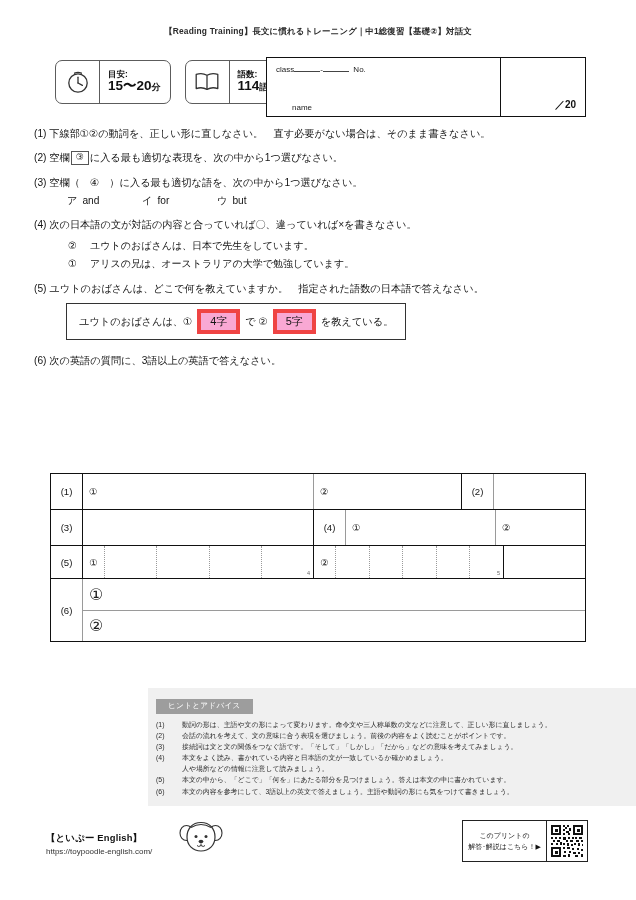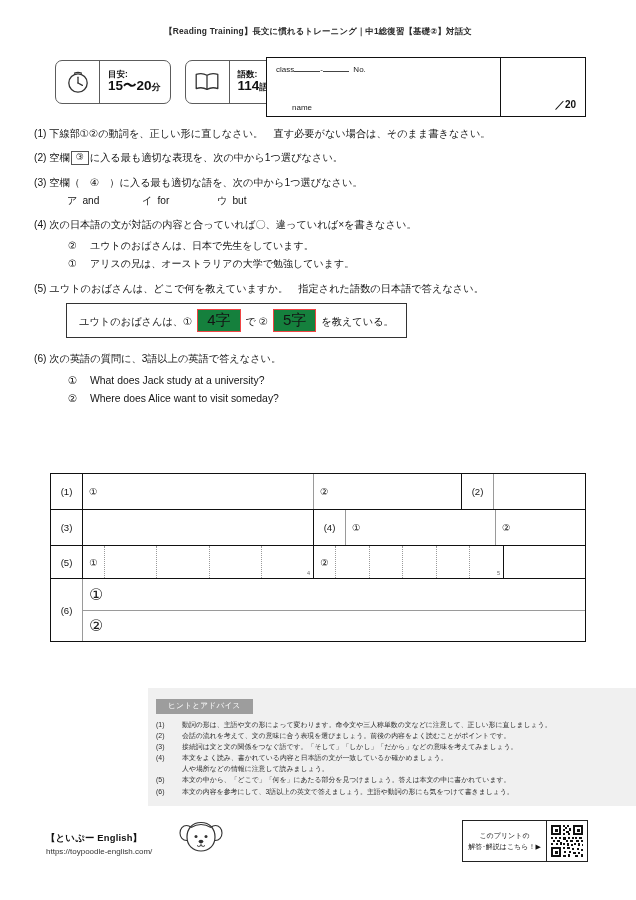--- a/index.html
+++ b/index.html
@@ -66,22 +66,22 @@
   .sub-item { font-size: 10px; line-height: 1.75; color: #141414; }
   .sub-item .num { display: inline-block; width: 22px; }
   .sub-item.en { font-size: 10.4px; }
 
   
   .q5-frame {
     margin: 7px 0 4px 32px; border: 1.3px solid #333; display: inline-block;
     padding: 5px 12px; font-size: 10.2px; color: #141414; white-space: nowrap;
   }
   .cbox {
-    display: inline-block; border: 1px solid #ef4444; padding: 1px 9px;
-    font-size: 15px; margin: 0 5px; background: #15803d;
+    display: inline-block; border: 4px solid #ef4444; padding: 1px 9px;
+    font-size: 11px; margin: 0 5px; background: #f9a8d4;
   }
 
   
   .ans-table {
     position: absolute; left: 50px; top: 473px; width: 536px;
     border: 1.6px solid #111; background: #fff;
   }
   .ar { display: flex; border-bottom: 1.6px solid #111; }
   .ar:last-child { border-bottom: none; }
   .lbl {
@@ -224,24 +224,20 @@
         <span>(5)</span>&nbsp;<span>ユウトのおばさんは、どこで何を教えていますか。　指定された語数の日本語で答えなさい。</span>
       </div>
       <div class="q5-frame">
         <span>ユウトのおばさんは、</span><span>①</span><span class="cbox">4字</span><span>で</span>&nbsp;<span>②</span><span class="cbox">5字</span><span>を教えている。</span>
       </div>
     </div>
 
     <div class="q">
       <div class="q-head">
         <span>(6)</span>&nbsp;<span>次の英語の質問に、3語以上の英語で答えなさい。</span>
-      </div>
-      <div class="sub-items">
-        <div class="sub-item en"><span class="num">①</span><span>What does Jack study at a university?</span></div>
-        <div class="sub-item en"><span class="num">②</span><span>Where does Alice want to visit someday?</span></div>
       </div>
     </div>
 
   </div>
 
   <div class="ans-table">
 
     <div class="ar r1">
       <div class="lbl">(1)</div>
       <div class="cell b-r-thin" style="width:231px">

